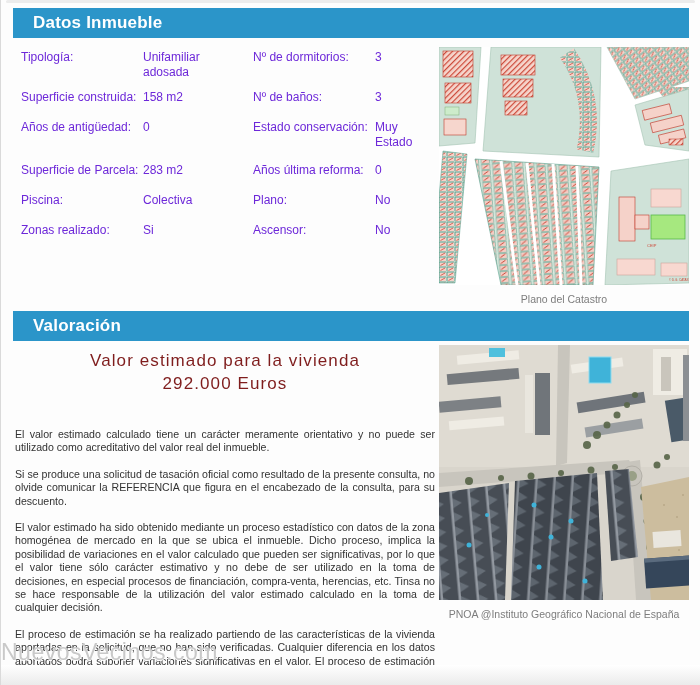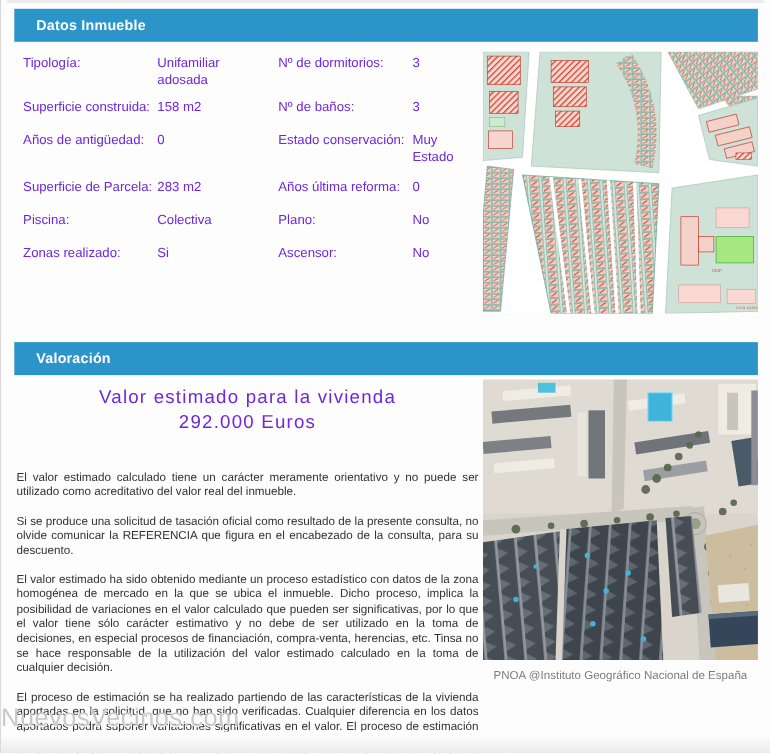--- a/index.html
+++ b/index.html
@@ -3,37 +3,37 @@
 <meta charset="utf-8">
 <style>
   html,body{margin:0;padding:0;background:#ffffff;font-family:"Liberation Sans",sans-serif;}
   .page{position:relative;width:700px;height:685px;background:#fdfdfd;overflow:hidden;
         border-left:1px solid #dadada;box-sizing:border-box;}
   .topline{position:absolute;top:0;left:5px;right:5px;height:3px;background:#ececec;border-radius:2px;}
   .bottom-shade{position:absolute;bottom:0;left:0;width:100%;height:20px;
         background:linear-gradient(#ffffff,#ebebeb);}
 
   .bar{position:absolute;left:12px;width:676px;height:30px;background:#2b95c9;color:#ffffff;
-       font-size:13px;font-weight:700;line-height:30px;padding-left:20px;box-sizing:border-box;
+       font-size:17px;font-weight:700;line-height:30px;padding-left:20px;box-sizing:border-box;
        letter-spacing:.2px;}
   .bar-datos{top:8px;}
   .bar-valoracion{top:311px;}
 
   .fields{position:absolute;left:20px;top:50px;width:414px;font-size:12px;color:#6d28d9;}
   .frow{display:grid;grid-template-columns:122px 110px 122px 60px;line-height:15px;}
   .frow .val{padding-right:6px;}
   .mb-a{margin-bottom:10px;}  .mb-b{margin-bottom:15px;}  .mb-c{margin-bottom:13px;}
 
   .map-col{position:absolute;left:438px;width:250px;}
   .map-col.catastro{top:47px;}
   .map-col.aerial{top:345px;}
   .map-frame{width:250px;display:block;}
   .map-caption{width:250px;text-align:center;font-size:10.5px;color:#7d7d7d;margin-top:8px;}
 
-  .headline{position:absolute;left:14px;top:349px;width:420px;text-align:center;color:#6d28d9;
+  .headline{position:absolute;left:14px;top:349px;width:420px;text-align:center;color:#7f1d1d;
             font-size:17px;line-height:23px;letter-spacing:1.1px;}
 
   .paras{position:absolute;left:14px;top:428px;width:420px;font-size:10.6px;line-height:13.4px;
          color:#323232;text-align:justify;}
   .paras p{margin:0 0 13px 0;}
 
   .watermark{position:absolute;top:639px;left:0;width:100%;text-align:left;font-size:23px;
              color:#c9c9c9;letter-spacing:.5px;text-shadow:0 1px 0 #ffffff;}
 </style>
 </head>
@@ -144,20 +144,21 @@
       <polygon points="172,124 250,112 250,236 166,238" fill="#cfe2d8" stroke="#a3c2b1" stroke-width=".6"></polygon>
       <rect x="180" y="150" width="16" height="44" fill="#f5d2c9" stroke="#c0392b" stroke-width=".6"></rect>
       <rect x="196" y="168" width="14" height="14" fill="#f5d2c9" stroke="#c0392b" stroke-width=".6"></rect>
       <rect x="212" y="142" width="30" height="18" fill="#f8d8d0" stroke="#cda39a" stroke-width=".6"></rect>
       <rect x="212" y="168" width="34" height="24" fill="#a6e87f" stroke="#57b84a" stroke-width=".8"></rect>
       <rect x="178" y="212" width="38" height="16" fill="#f8d8d0" stroke="#cda39a" stroke-width=".6"></rect>
       <rect x="222" y="216" width="26" height="13" fill="#f8d8d0" stroke="#cda39a" stroke-width=".6"></rect>
       <text x="208" y="200" font-size="4" fill="#cd4a3a" font-family="Liberation Sans, sans-serif">CEIP</text>
       <text x="230" y="234" font-size="3" fill="#cd4a3a" font-family="Liberation Sans, sans-serif">© D.G. CATASTRO</text>
     </svg>
+    <div class="map-caption">Plano del Catastro</div>
   </div>
 
   <div class="bar bar-valoracion">Valoración</div>
 
   <div class="headline">
     <div>Valor estimado para la vivienda</div>
     <div>292.000 Euros</div>
   </div>
 
   <div class="paras">

